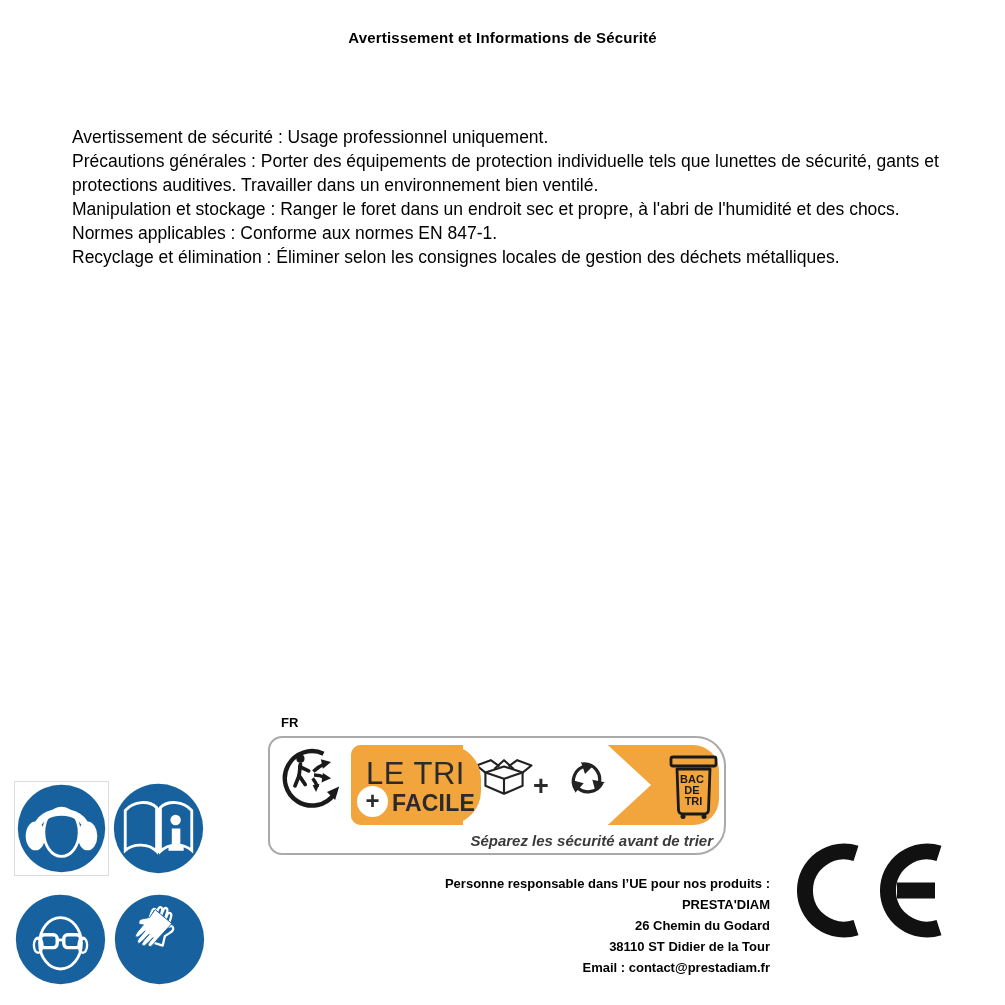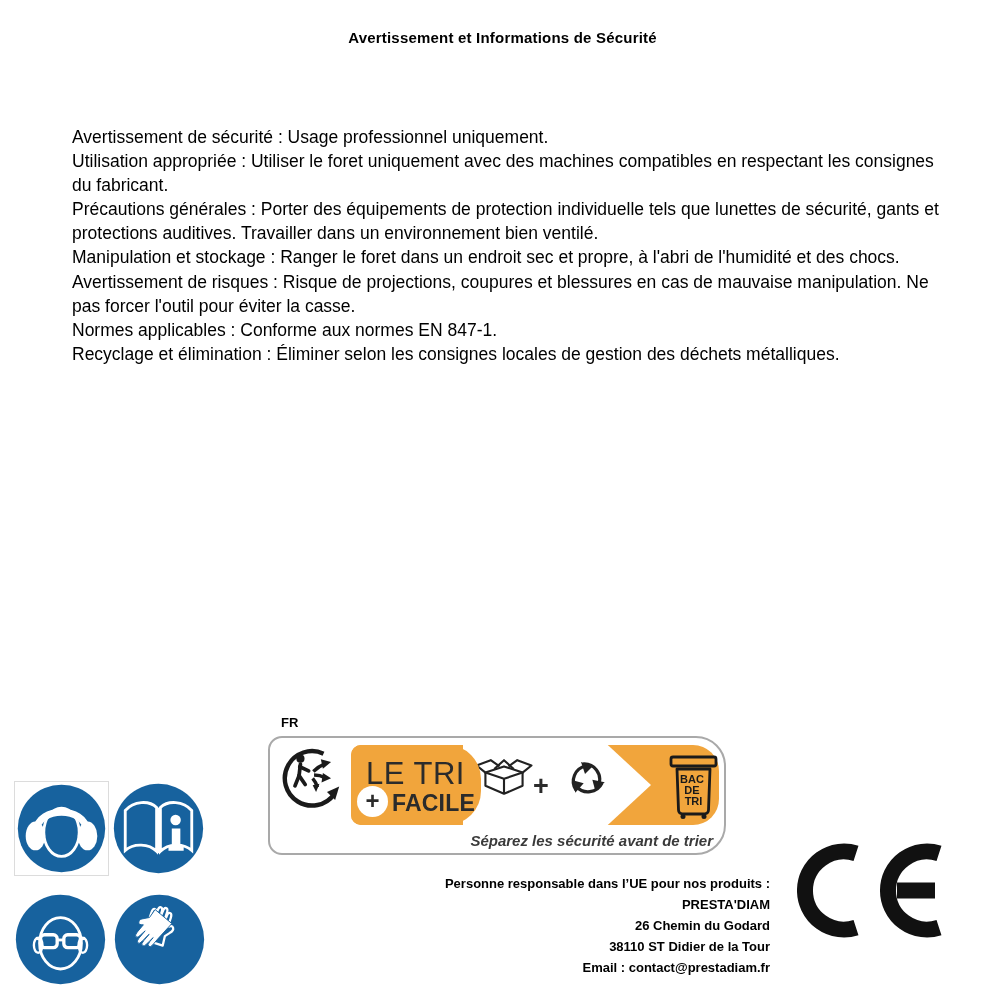--- a/index.html
+++ b/index.html
@@ -52,24 +52,22 @@
   
   .ce-mark{position:absolute;left:797px;top:841px;}
 </style>
 </head>
 <body>
 
 <div class="doc-title">Avertissement et Informations de Sécurité</div>
 
 <div class="safety-text">
   <p>Avertissement de sécurité : Usage professionnel uniquement.</p>
-  <p>Utilisation appropriée : Utiliser le foret uniquement avec des machines compatibles en respectant les consignes du fabricant.</p>
   <p>Précautions générales : Porter des équipements de protection individuelle tels que lunettes de sécurité, gants et protections auditives. Travailler dans un environnement bien ventilé.</p>
   <p>Manipulation et stockage : Ranger le foret dans un endroit sec et propre, à l'abri de l'humidité et des chocs.</p>
-  <p>Avertissement de risques : Risque de projections, coupures et blessures en cas de mauvaise manipulation. Ne pas forcer l'outil pour éviter la casse.</p>
   <p>Normes applicables : Conforme aux normes EN 847-1.</p>
   <p>Recyclage et élimination : Éliminer selon les consignes locales de gestion des déchets métalliques.</p>
 </div>
 
 <div class="fr-label">FR</div>
 
 <div class="sorting-label">
 
   <svg class="triman-icon" width="68" height="68" viewBox="0 0 100 100">
     <g fill="none" stroke="#1a1a1a">

